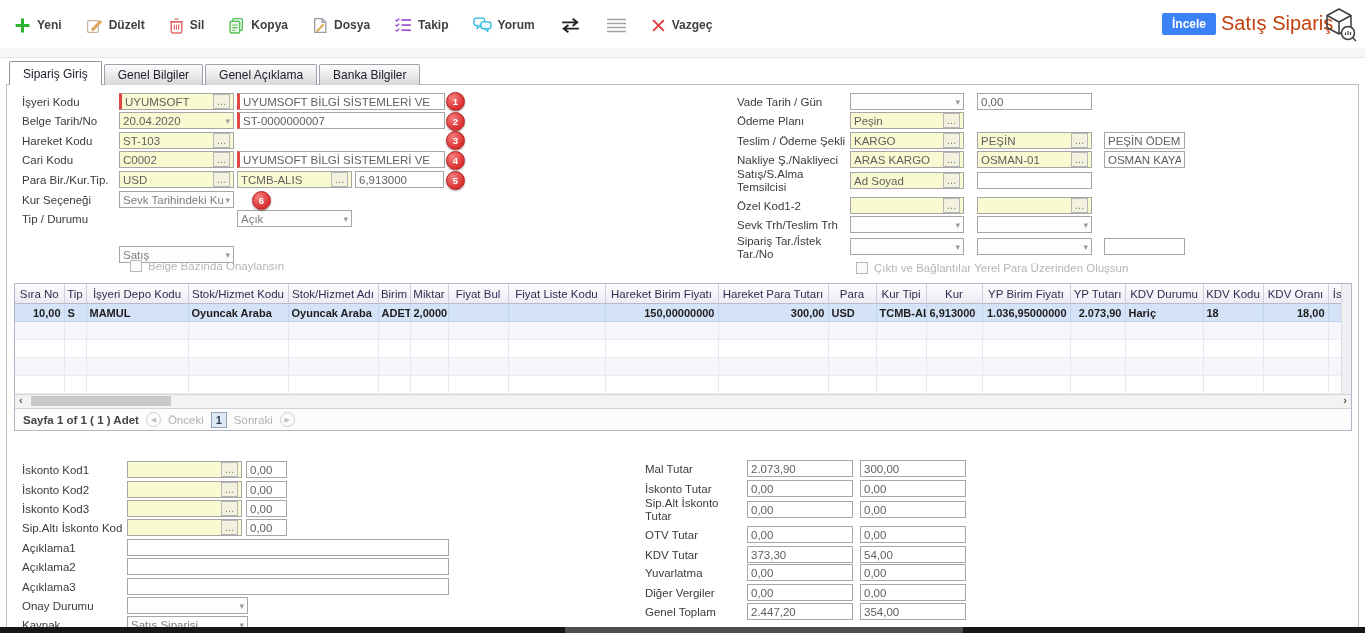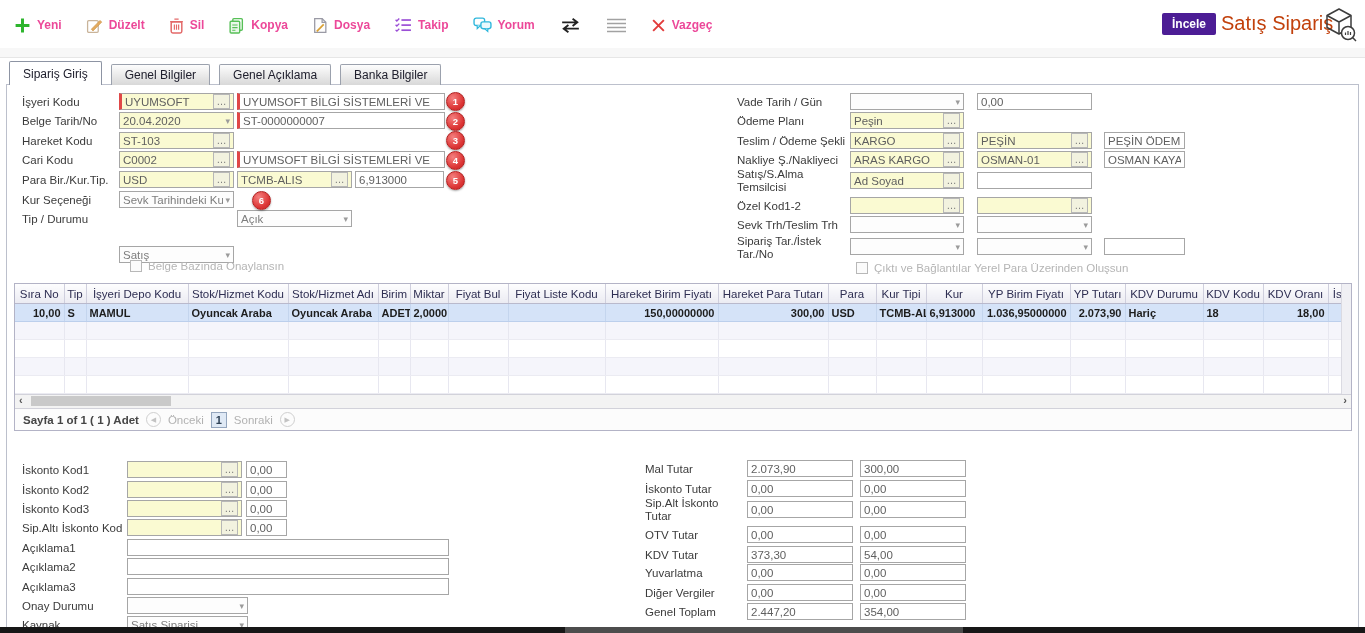--- a/index.html
+++ b/index.html
@@ -4,28 +4,28 @@
 <style>
   html,body{margin:0;padding:0;}
   body{
     width:1365px;height:633px;position:relative;overflow:hidden;
     background:#fff;font-family:"Liberation Sans",sans-serif;
     -webkit-font-smoothing:antialiased;
   }
   
   .topbar{position:absolute;left:14px;top:6px;height:38px;display:flex;align-items:center;gap:24px;z-index:4;}
   .tbtn{display:flex;align-items:center;gap:6px;cursor:default;}
-  .tbtn .tlbl{font-size:12px;font-weight:700;color:#ec4899;}
+  .tbtn .tlbl{font-size:12px;font-weight:700;color:#404040;}
   .ticon{display:flex;align-items:center;}
   .tb-strip{position:absolute;left:0;top:48px;width:1365px;height:9px;background:#f7f7f7;border-bottom:1px solid #e6e6e6;}
-  .mode-badge{position:absolute;left:1162px;top:13px;background:#4c1d95;color:#fff;font-size:12px;font-weight:700;padding:4px 10px;border-radius:2px;z-index:4;}
+  .mode-badge{position:absolute;left:1162px;top:13px;background:#3b82f6;color:#fff;font-size:12px;font-weight:700;padding:4px 10px;border-radius:2px;z-index:4;}
   .page-title{position:absolute;left:1221px;top:12px;font-size:20px;color:#c2410c;z-index:4;}
   .cube{position:absolute;left:1320px;top:5px;z-index:4;}
   
-  .tabs{position:absolute;left:9px;top:62px;display:flex;align-items:flex-end;gap:9px;z-index:3;height:23px;}
+  .tabs{position:absolute;left:9px;top:62px;display:flex;align-items:flex-end;gap:2px;z-index:3;height:23px;}
   .tab{height:20px;padding:0 13px;display:flex;align-items:center;font-size:12px;color:#20202e;
        background:linear-gradient(#fdfdfd,#d8d8d8);border:1px solid #9ba1ad;border-bottom:none;border-radius:2px 2px 0 0;}
   .tab.active{height:23px;background:#fff;font-weight:400;position:relative;z-index:5;border-color:#8d94a3;}
   .frame{position:absolute;left:6px;top:84px;width:1351px;height:548px;border:1px solid #bcc0cc;border-bottom:none;pointer-events:none;z-index:1;}
   
   #fields{position:absolute;left:0;top:0;width:1365px;height:633px;z-index:2;}
   .lbl{position:absolute;font-size:11.5px;color:#3b3b3b;white-space:nowrap;line-height:13px;overflow:visible;}
   .lbl.wrap{white-space:normal;}
   .inp{position:absolute;height:17px;box-sizing:border-box;border:1px solid #a6a6a6;background:#fff;
        font-size:11.5px;color:#5f5f5f;display:flex;align-items:center;padding:0 3px;overflow:hidden;}

